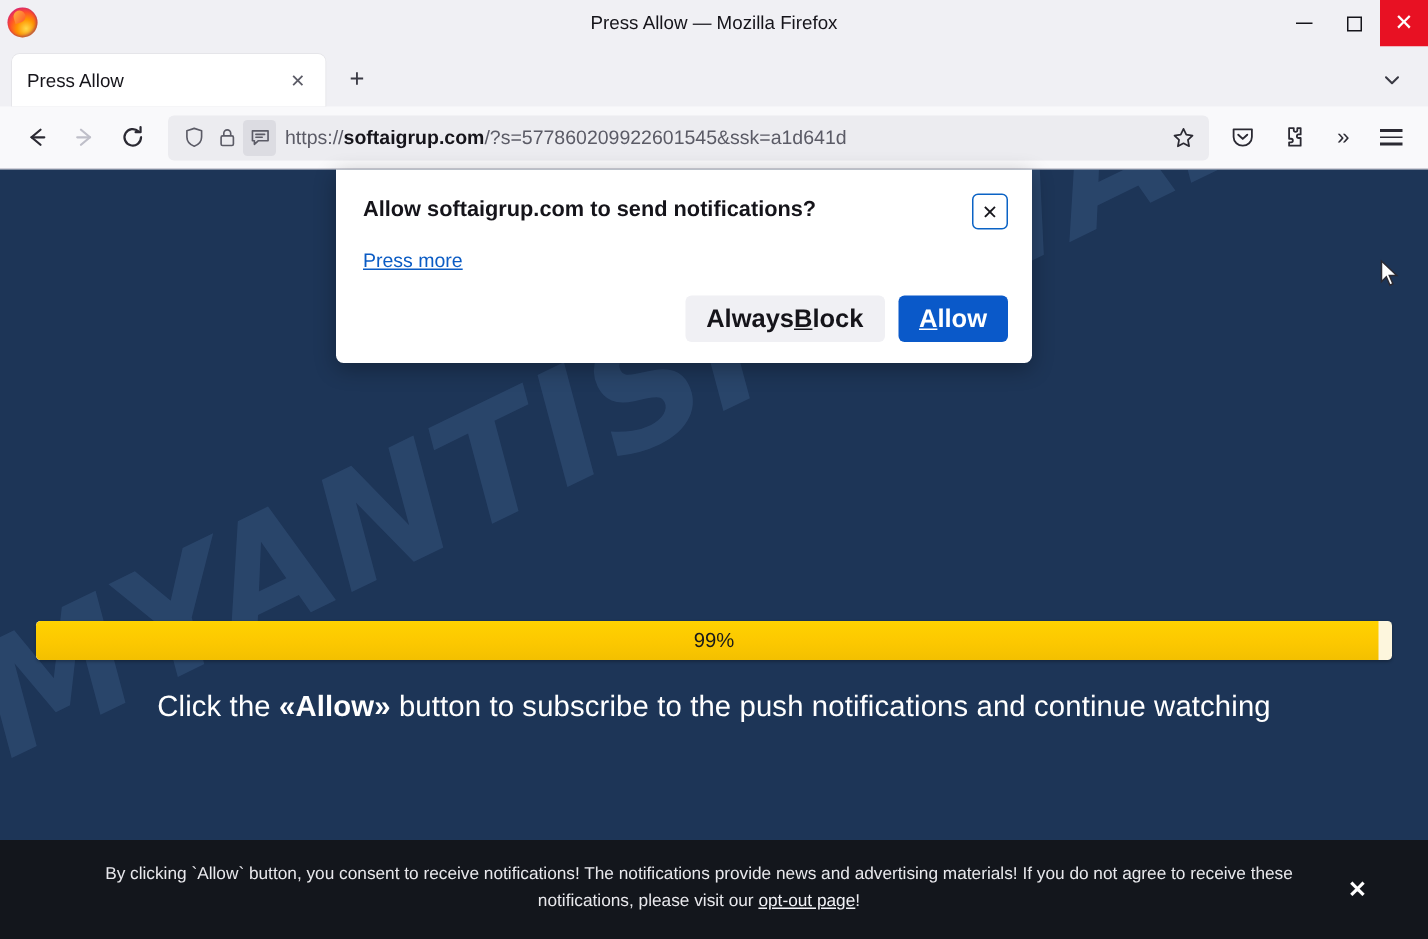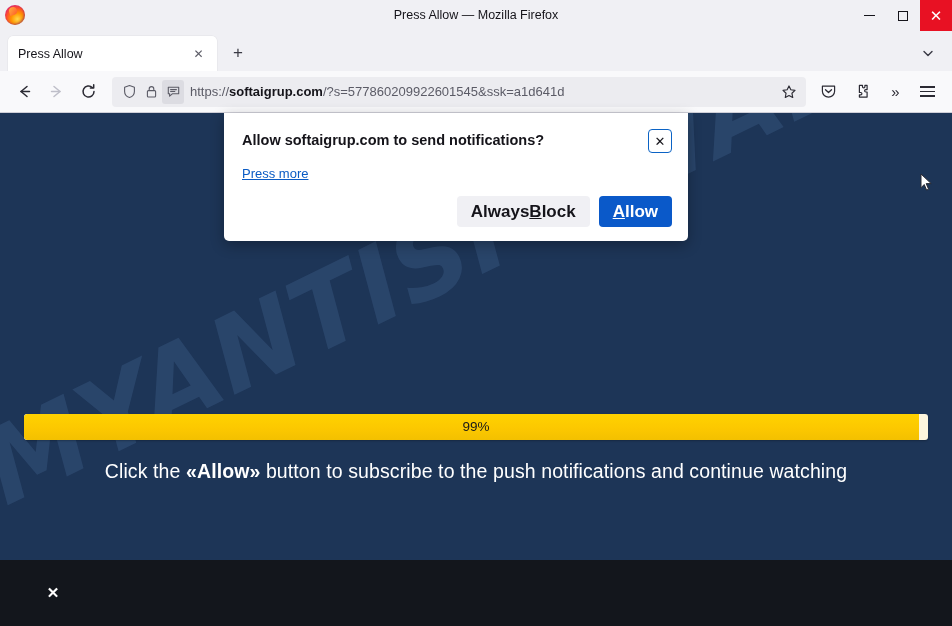--- a/index.html
+++ b/index.html
@@ -479,20 +479,21 @@
     <div class="watermark">MYANTISPYWARE.COM</div>
 
     <div class="progress-wrap">
       <div class="progress-fill" style="width: 99%;"></div>
       <div class="progress-text">99%</div>
     </div>
 
     <div class="cta-line"><span>Click the </span><b>«Allow»</b><span> button to subscribe to the push notifications and continue watching</span></div>
 
     <div class="consent">
+      <div class="consent-text"><span>By clicking `Allow` button, you consent to receive notifications! The notifications provide news and advertising materials! If you do not agree to receive these notifications, please visit our </span><a href="#">opt-out page</a><span>!</span></div>
       <div class="consent-close">✕</div>
     </div>
 
     <div class="cursor" style="left: 920px; top: 60px;">
       <svg width="13" height="19" viewBox="0 0 13 19">
           <path d="M1 1l10.2 9.6H6.2l2.4 5.6-2 .9-2.4-5.6L1 14.8V1Z" fill="#ffffff" stroke="#2b2a33" stroke-width="1"></path>
         </svg>
     </div>
   </div>
 

